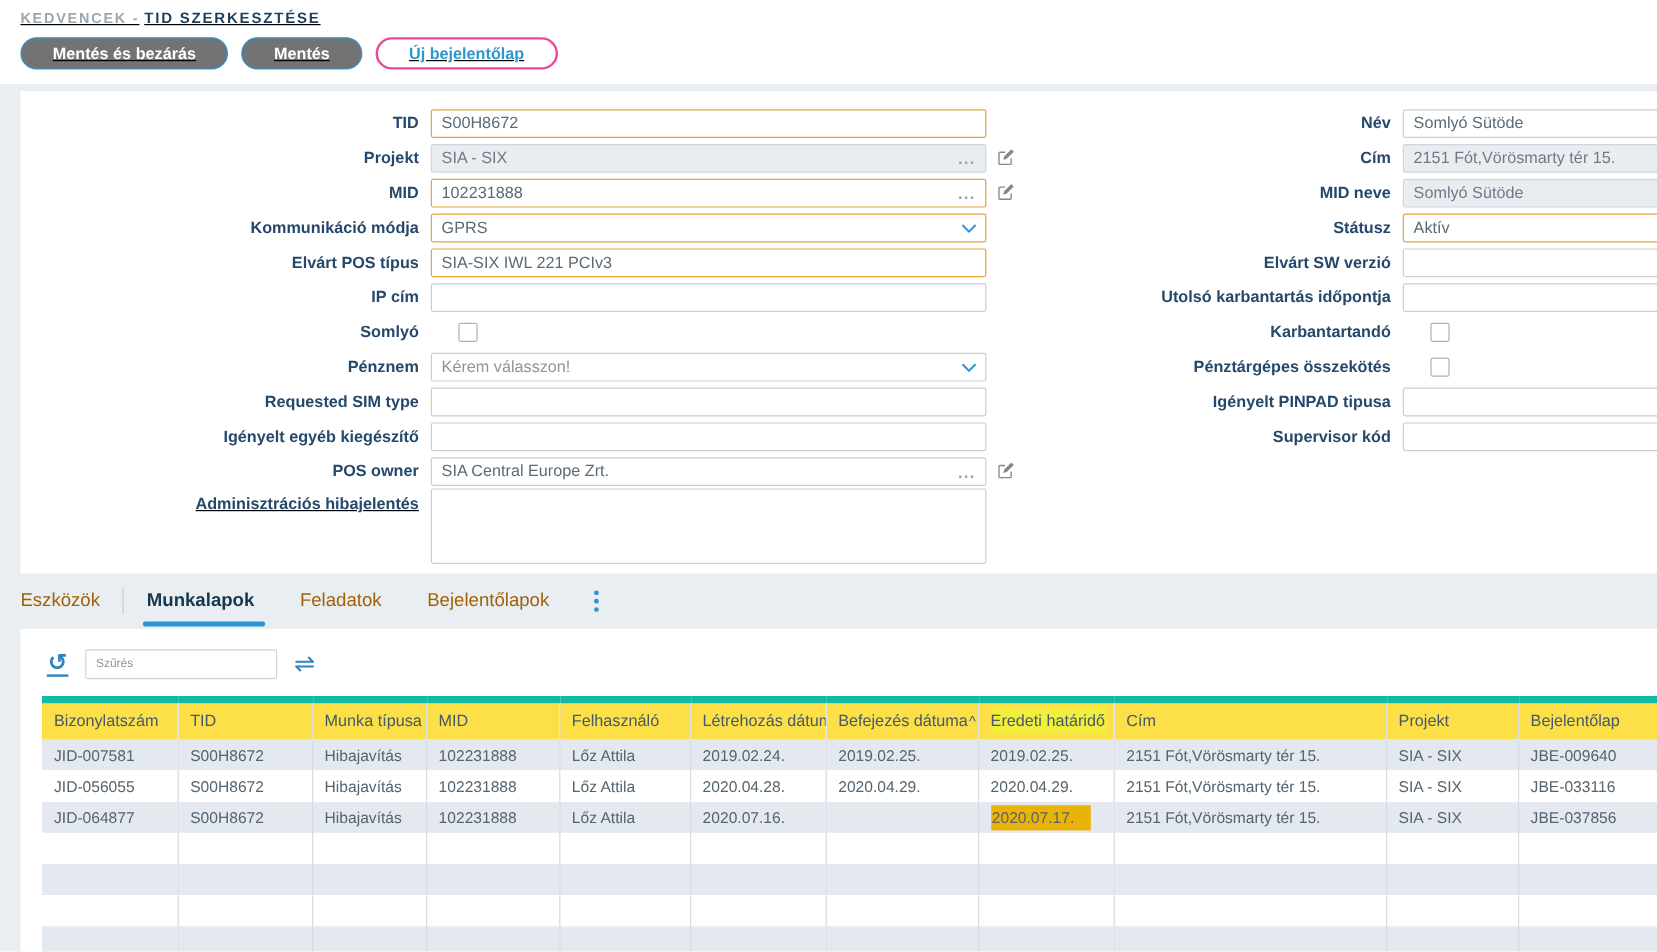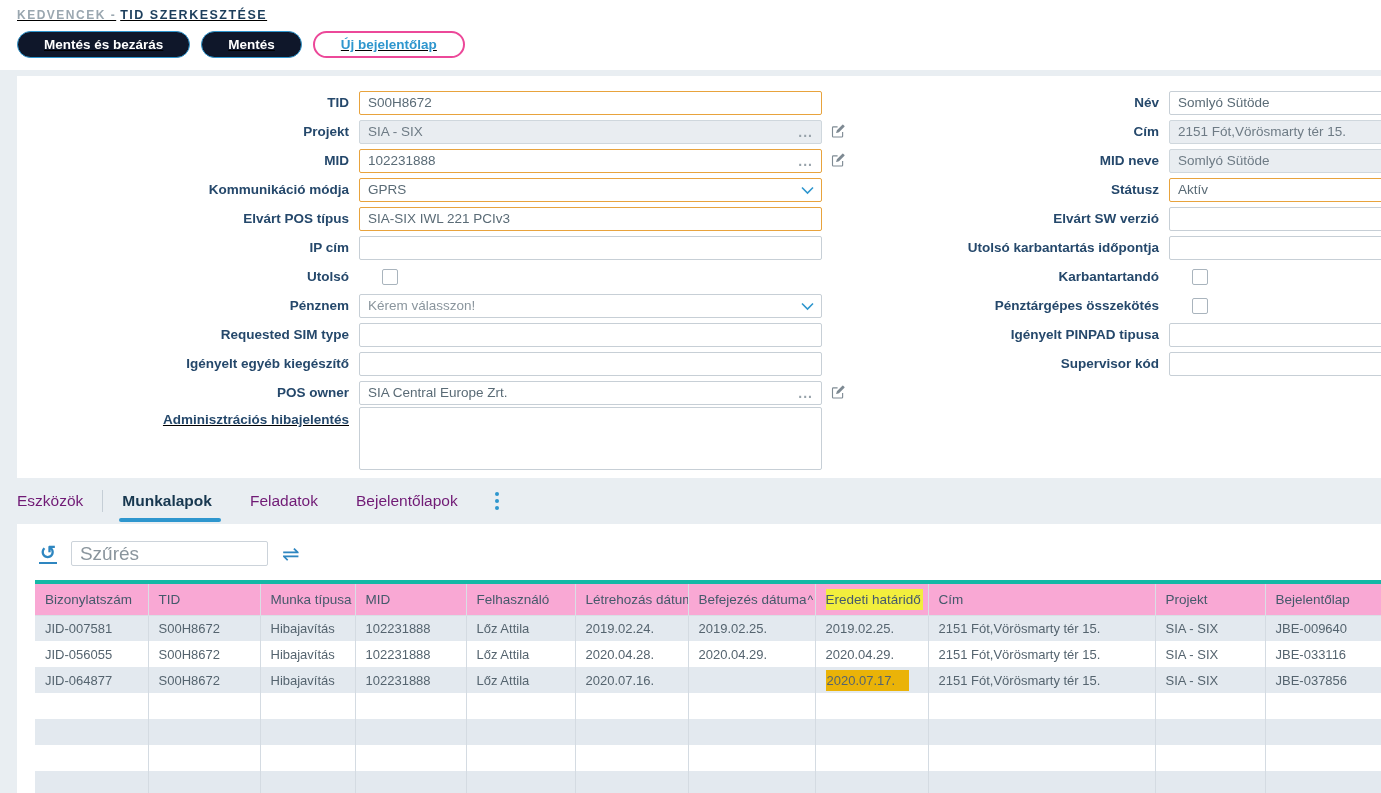--- a/index.html
+++ b/index.html
@@ -9,21 +9,21 @@
     font-family:"Liberation Sans",sans-serif;
     -webkit-font-smoothing:antialiased;
   }
   
   .topbar{background:#fff;padding:8px 0 12px 17px;text-decoration:underline;}
   .breadcrumb{font-size:12px;font-weight:700;letter-spacing:1.5px;color:#9aa7b0;}
   .breadcrumb .crumb-page{color:#1c3e5c;font-size:12.5px;letter-spacing:1.5px;margin-left:4px;}
   .btnrow{display:flex;gap:11px;margin-top:9px;}
   .btn{height:27px;border-radius:15px;padding:0 26px;font-size:13.5px;font-weight:700;
        display:flex;align-items:center;justify-content:center;cursor:pointer;box-sizing:border-box;}
-  .btn.primary{background:#0f172a;border:1px solid #2e96ce;color:#fff;}
+  .btn.primary{background:#737373;border:1px solid #2e96ce;color:#fff;}
   .btn.outline{background:#fff;border:2px solid #ec4899;color:#2e96ce;}
   
   .form-card{background:#fff;margin:6px 0 0 17px;padding:12px 0 9px 0;height:381px;box-sizing:content-box;}
   .form-grid{display:flex;align-items:flex-start;}
   .fcol{flex:0 0 auto;}
   .frow{display:flex;align-items:center;height:29px;}
   .frow.trow{height:70px;align-items:flex-start;text-decoration:underline;}
   .flabel{width:332px;text-align:right;padding-right:10px;font-size:13.5px;font-weight:700;color:#25486b;flex:0 0 auto;}
   .fcol-right .flabel{width:313px;}
   .trow .flabel{padding-top:5px;}
@@ -36,38 +36,38 @@
   .finput.ph{color:#8a959d;}
   .ftextarea{width:463px;height:63px;box-sizing:border-box;border:1px solid #c7cfd6;border-radius:2px;
              padding:4px 8px;font-size:13.5px;color:#5a6b76;resize:none;outline:none;
              font-family:"Liberation Sans",sans-serif;}
   .dots{position:absolute;right:9px;top:1px;color:#97a2aa;font-size:14px;font-weight:700;letter-spacing:1px;cursor:pointer;line-height:22px;}
   .chev{position:absolute;right:8px;top:8px;cursor:pointer;line-height:0;}
   .editicon{margin-left:9px;color:#7e8a93;cursor:pointer;line-height:0;flex:0 0 auto;}
   .checkbox{width:14px;height:14px;border:1px solid #a9b4bd;border-radius:2px;background:#fff;margin-left:23px;cursor:pointer;}
   
   .tabbar{display:flex;align-items:center;height:46px;padding-left:17px;}
-  .tab{font-size:15.5px;color:#701a75;padding:0 19px;height:100%;display:flex;align-items:center;position:relative;cursor:pointer;}
+  .tab{font-size:15.5px;color:#a16207;padding:0 19px;height:100%;display:flex;align-items:center;position:relative;cursor:pointer;}
   .tab:first-child{padding-left:0;}
   .tab.active{color:#17374f;font-weight:700;}
   .tab.active::after{content:"";position:absolute;left:16px;right:10px;bottom:2px;height:4px;background:#2e96ce;border-radius:2px;}
   .tabsep{width:1px;height:22px;background:#c5ced6;}
   .tabmenu{display:flex;flex-direction:column;gap:3px;margin-left:14px;cursor:pointer;padding:4px;}
   .tabmenu i{width:4px;height:4px;border-radius:50%;background:#2e96ce;}
   
   .table-card{background:#fff;margin-left:17px;height:273px;overflow:hidden;padding:17px 0 0 18px;box-sizing:border-box;}
   .gridbar{display:flex;align-items:center;gap:14px;margin-bottom:14px;}
   .refresh{color:#2e86c0;font-size:19px;font-weight:700;line-height:17px;border-bottom:2px solid #2e86c0;cursor:pointer;padding:0 1px 1px 1px;margin-left:4px;}
-  .filterbox{width:197px;height:25px;box-sizing:border-box;border:1px solid #ccd3da;border-radius:2px;
-             padding:0 8px;font-size:19px;color:#5a6b76;outline:none;font-family:"Liberation Sans",sans-serif;}
+  .filterbox{width:160px;height:25px;box-sizing:border-box;border:1px solid #ccd3da;border-radius:2px;
+             padding:0 8px;font-size:10px;color:#5a6b76;outline:none;font-family:"Liberation Sans",sans-serif;}
   .filterbox::placeholder{color:#8a959d;}
   .swap{color:#2e86c0;font-size:21px;line-height:20px;cursor:pointer;}
   table.grid{border-collapse:collapse;table-layout:fixed;width:1346px;}
   table.grid th{height:33px;box-sizing:border-box;padding:0 10px;text-align:left;font-weight:400;
-    font-size:13.5px;color:#45596b;background:#f9a8d4;border-top:4px solid #14b8a6;border-bottom:1px solid #d9dfe5;
+    font-size:13.5px;color:#45596b;background:#fde047;border-top:6px solid #14b8a6;border-bottom:1px solid #d9dfe5;
     white-space:nowrap;overflow:hidden;cursor:pointer;}
   table.grid th + th{border-left:1px solid #d9dfe5;}
   table.grid th.th-hl .th-label{background:#f2ee3d;padding:3px 2px 3px 0;}
   .sort-caret{font-size:12px;color:#45596b;margin-left:1px;}
   table.grid td{height:26px;box-sizing:border-box;padding:0 10px;font-size:13px;color:#55646f;
     white-space:nowrap;overflow:hidden;}
   table.grid td + td{border-left:1px solid #d4dbe2;}
   table.grid tbody tr:nth-child(odd) td{background:#e3e9ef;}
   table.grid tbody tr:nth-child(even) td{background:#fff;}
   .cell-hl{background:#eab308;padding:3px 14px 3px 1px;}
@@ -132,21 +132,21 @@
             <input class="finput hl" type="text" value="SIA-SIX IWL 221 PCIv3" style="">
           </div>
         </div>
         <div class="frow">
           <div class="flabel">IP cím</div>
           <div class="fctrl">
             <input class="finput" type="text" style="">
           </div>
         </div>
         <div class="frow">
-          <div class="flabel">Utolsó</div>
+          <div class="flabel">Somlyó</div>
           <div class="fctrl">
             <span class="checkbox"></span>
           </div>
         </div>
         <div class="frow">
           <div class="flabel">Pénznem</div>
           <div class="fctrl">
             <input class="finput ph" type="text" value="Kérem válasszon!" style="">
             <span class="chev"><svg width="13" height="9" viewBox="0 0 13 9">
                 <path d="M1 1.5l5.5 5.5L12 1.5" fill="none" stroke="#2e96ce" stroke-width="1.6"></path>

